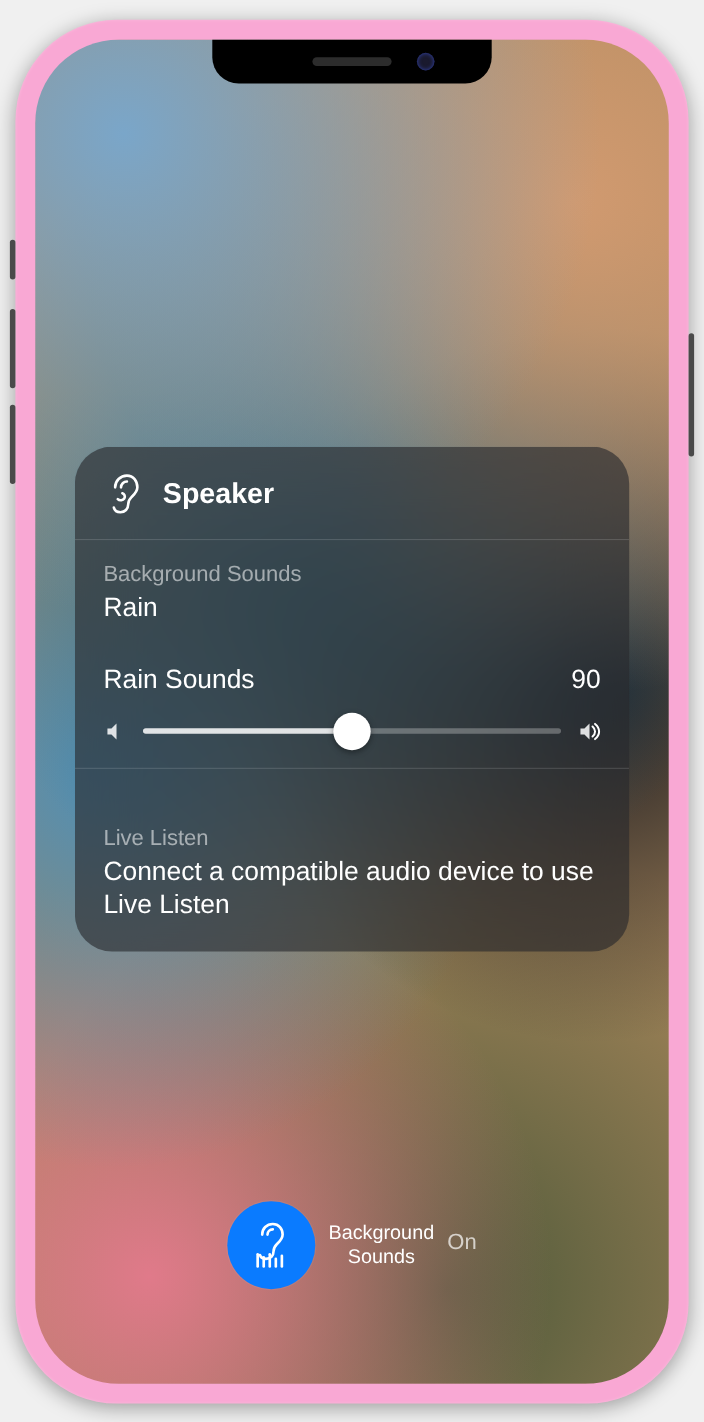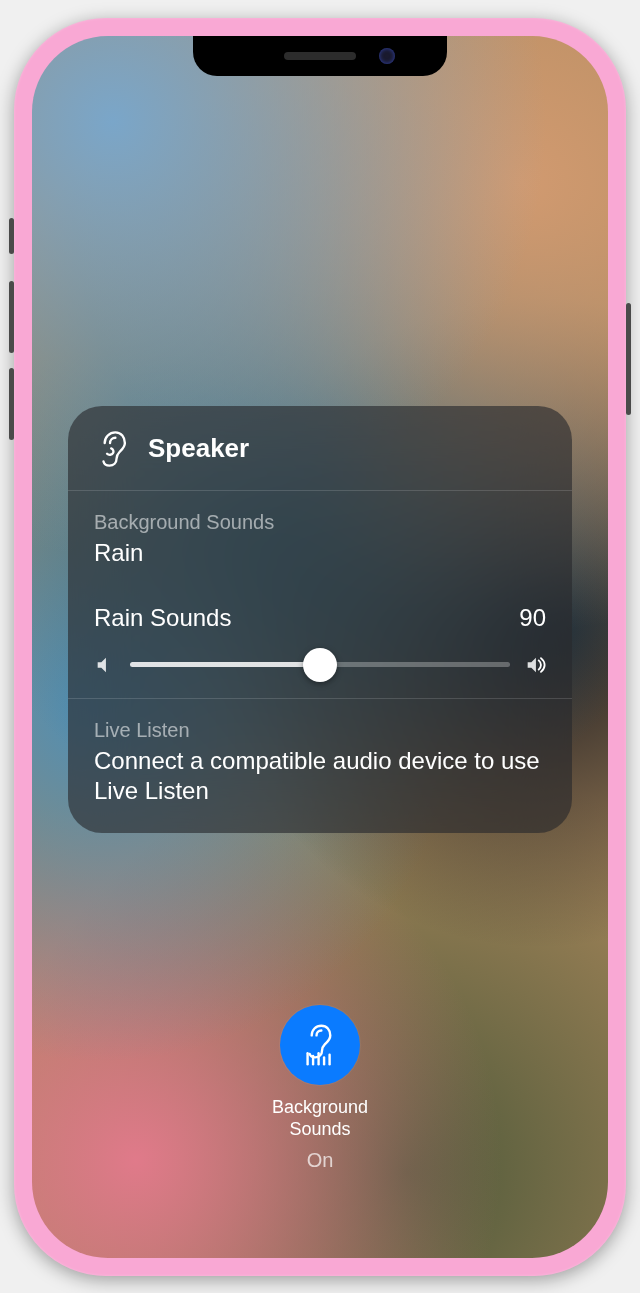--- a/index.html
+++ b/index.html
@@ -86,28 +86,28 @@
     background: linear-gradient(to right, rgba(255,255,255,.85) 0%, rgba(255,255,255,.85) var(--pct,50%), rgba(255,255,255,.28) var(--pct,50%), rgba(255,255,255,.28) 100%);
     position: relative;
   }
   .thumb {
     position: absolute; top: 50%; left: var(--pct,50%);
     width: 34px; height: 34px; background: #fff; border-radius: 50%;
     transform: translate(-50%, -50%);
     box-shadow: 0 2px 6px rgba(0,0,0,.4);
   }
 
-  .ll-section { padding: 20px 26px 26px; }
+  .ll-section { padding: 20px 26px 26px; margin-top: 32px; }
   .ll-section .caption { font-size: 20px; color: rgba(255,255,255,.55); margin-bottom: 4px; }
   .ll-section .msg { font-size: 24px; font-weight: 500; color: #fff; line-height: 1.28; }
 
   
   .toggle-wrap {
     position: absolute; left: 50%; bottom: 86px; transform: translateX(-50%);
-    display: flex; flex-direction: column; align-items: center; gap: 12px;
+    display: flex; align-items: center; gap: 12px;
     color: #fff;
   }
   .toggle-btn {
     width: 80px; height: 80px; border-radius: 50%;
     background: #0a7bff;
     display: flex; align-items: center; justify-content: center;
     box-shadow: 0 0 0 1px rgba(255,255,255,.06);
   }
   .toggle-btn svg { width: 44px; height: 44px; }
   .toggle-label { font-size: 18px; font-weight: 500; text-align: center; line-height: 1.2; }

